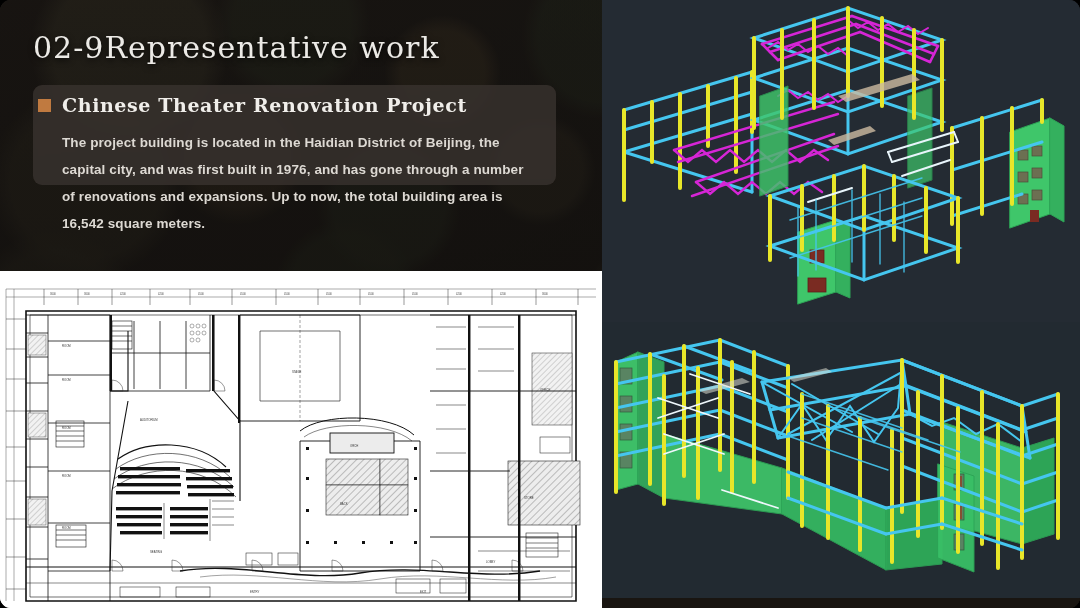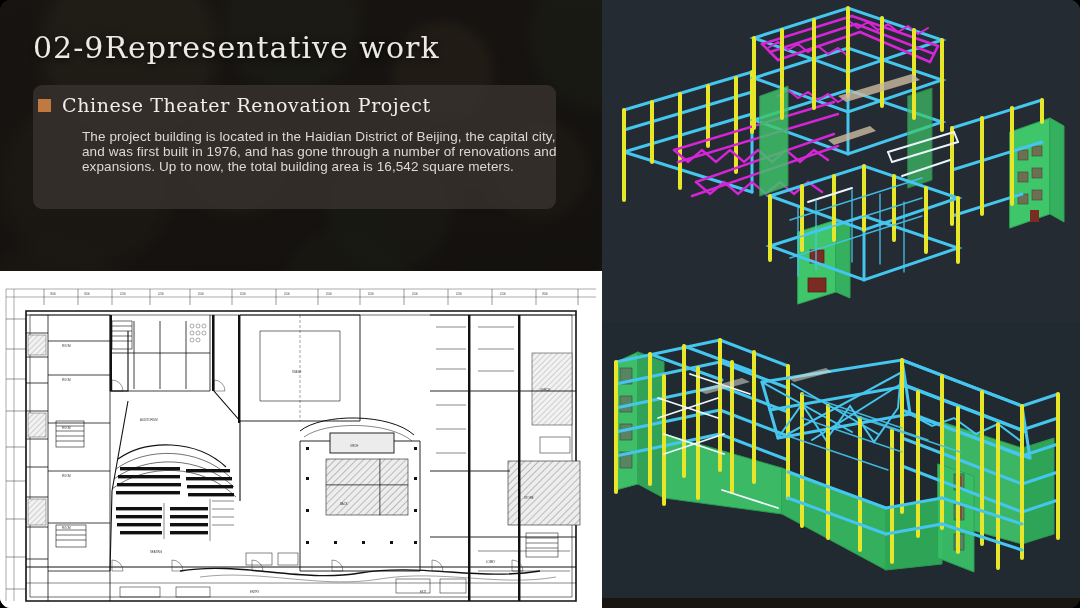--- a/index.html
+++ b/index.html
@@ -37,27 +37,27 @@
       radial-gradient(circle at 97% 92%, rgba(70,58,38,.5) 0 6%, transparent 8%),
       linear-gradient(160deg,#241f1a 0%,#1e1c18 40%,#171511 100%);
       filter:saturate(.8);}
   #bg-dim{position:absolute;inset:0;background:linear-gradient(180deg,rgba(14,11,9,.55),rgba(14,11,9,.72));}
 
   
   #title{position:absolute;left:33px;top:30px;font-family:"DejaVu Serif",serif;font-size:30px;
          letter-spacing:1px;color:#eceae6;white-space:nowrap;text-shadow:0 2px 6px rgba(0,0,0,.8);}
 
   
-  #card{position:absolute;left:33px;top:85px;width:523px;height:124px;border-radius:9px;
-        background:rgba(58,51,47,.78);backdrop-filter:blur(2px);}
+  #card{position:absolute;left:33px;top:85px;width:523px;height:100px;border-radius:9px;
+        background:rgba(58,51,47,.78);backdrop-filter:blur(2px);font-weight:bold;}
   #card-head{position:absolute;left:5px;top:9px;display:flex;align-items:center;gap:11px;}
   #bullet{width:13px;height:13px;background:#c07a40;flex:0 0 auto;}
   #subtitle{font-family:"DejaVu Serif",serif;font-size:19px;letter-spacing:.6px;color:#f0eeea;white-space:nowrap;}
-  #body{position:absolute;left:29px;top:44px;width:478px;font-size:13.5px;line-height:15px;
-        color:#ddd9d3;letter-spacing:.1px;margin-left:20px;}
+  #body{position:absolute;left:29px;top:44px;width:478px;font-size:13.5px;line-height:27px;
+        color:#ddd9d3;letter-spacing:.1px;}
 
   
   #plan{position:absolute;left:0;top:271px;width:602px;height:337px;background:#ffffff;overflow:hidden;}
   #plan svg{display:block;}
 
   
   .model{position:absolute;overflow:hidden;}
   #model-top{left:602px;top:0;width:478px;height:322px;background:#242b33;}
   #model-bot{left:602px;top:322px;width:478px;height:276px;background:#222a31;}
   #bot-strip{position:absolute;left:602px;top:598px;width:478px;height:10px;background:#191511;}

